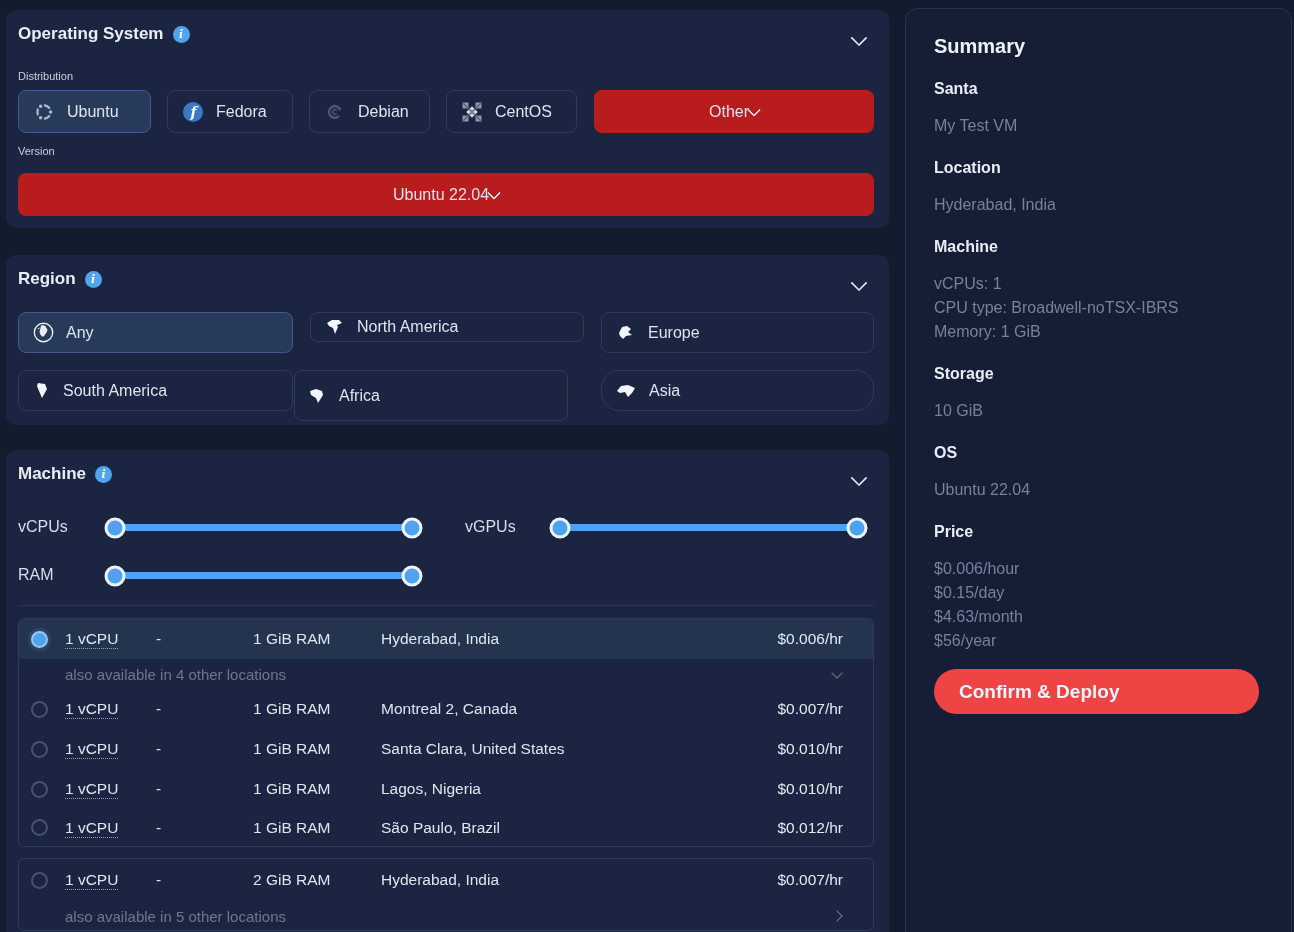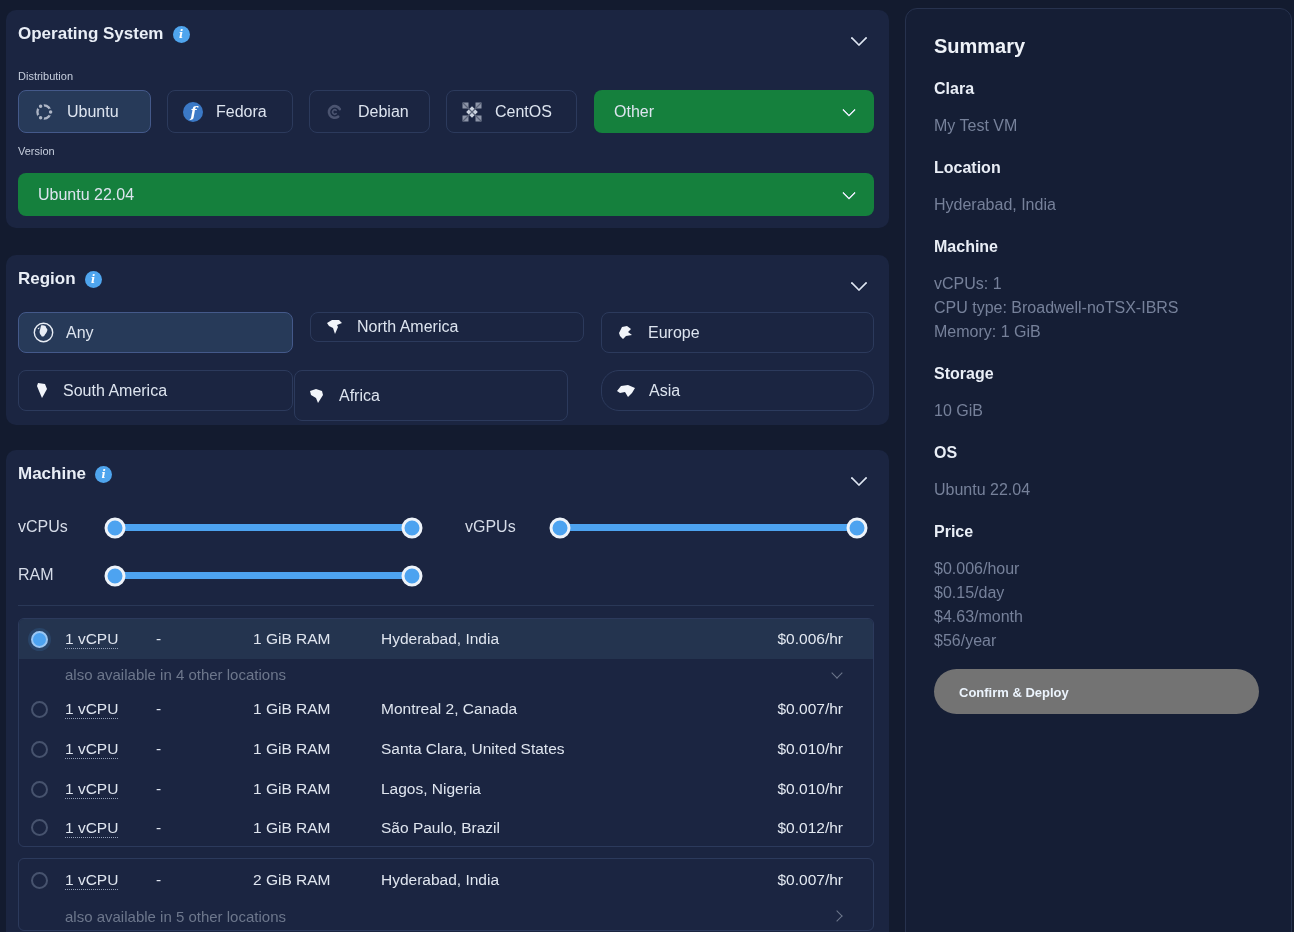--- a/index.html
+++ b/index.html
@@ -21,22 +21,22 @@
     font-size:11px;font-weight:700;font-family:"DejaVu Serif",serif;font-style:italic;}
   .chev{width:10px;height:10px;border-right:2.5px solid #dfe6f2;border-bottom:2.5px solid #dfe6f2;
     transform:rotate(45deg);border-radius:1px;}
   .hdr-chev{position:absolute;right:24px;top:22px;}
   .sub-label{position:absolute;left:12px;font-size:11px;color:#c6cedd;}
 
   
   .pill-btn{position:absolute;height:43px;box-sizing:border-box;border:1px solid #2c3a5c;border-radius:8px;
     display:flex;align-items:center;gap:12px;padding:0 14px;font-size:16px;color:#dde4ef;cursor:pointer;}
   .pill-btn.selected{background:#273a59;border-color:#44598a;}
-  .select-box{position:absolute;height:43px;box-sizing:border-box;background:#15803d;border-radius:8px;
-    display:flex;align-items:center;justify-content:space-between;padding:0 20px;
+  .select-box{position:absolute;height:43px;box-sizing:border-box;background:#b91c1c;border-radius:8px;
+    display:flex;align-items:center;justify-content:center;padding:0 20px;
     font-size:16px;color:#dde4ef;cursor:pointer;}
   .select-box .chev{width:8px;height:8px;border-width:2px;margin-top:-4px;}
 
   
   .slider-label{position:absolute;font-size:16px;color:#d6dce8;}
   .slider-track{position:absolute;height:7px;border-radius:4px;background:#4da3f0;}
   .slider-handle{position:absolute;top:50%;width:21px;height:21px;border-radius:50%;
     background:#4da3f0;border:3px solid #eef3f9;box-sizing:border-box;transform:translate(-50%,-50%);cursor:grab;}
   .slider-handle.max{left:100%;} .slider-handle.min{left:0;}
   .hline{position:absolute;left:12px;width:856px;height:1px;background:#2a3857;}
@@ -59,22 +59,22 @@
   .chev-sm.down{transform:rotate(45deg);margin-top:-3px;}
   .chev-sm.right{transform:rotate(-45deg);}
 
   
   #summary-panel{position:absolute;left:905px;top:8px;width:387px;height:950px;box-sizing:border-box;
     background:#151e35;border:1px solid #27324e;border-radius:12px;padding:24px 28px;}
   .sum-title{font-size:20px;font-weight:700;color:#eef2f8;line-height:26px;margin-bottom:14px;}
   .sum-label{font-size:16px;font-weight:700;color:#e9eef6;line-height:20px;margin-top:20px;}
   .sum-val{font-size:16px;color:#76819a;line-height:24px;margin-top:15px;}
   .sum-val div{line-height:24px;}
-  .deploy-btn{margin-top:16px;width:325px;height:45px;border:none;border-radius:24px;background:#737373;
-    color:#ecf4fd;font-size:13px;font-weight:600;font-family:inherit;text-align:left;padding:1px 0 0 25px;
+  .deploy-btn{margin-top:16px;width:325px;height:45px;border:none;border-radius:24px;background:#ef4444;
+    color:#ecf4fd;font-size:19px;font-weight:600;font-family:inherit;text-align:left;padding:1px 0 0 25px;
     display:flex;align-items:center;cursor:pointer;}
   .icon{display:inline-flex;flex:0 0 auto;}
 </style>
 </head>
 <body>
 
 <div class="panel" id="os-panel">
   <div class="section-title">
     <span>Operating System</span>
     <span class="info">i</span>
@@ -295,21 +295,21 @@
     <div class="also-row">
       <span>also available in 5 other locations</span>
       <span class="chev-sm right"></span>
     </div>
   </div>
 </div>
 
 <div id="summary-panel">
   <div class="sum-title">Summary</div>
 
-  <div class="sum-label">Clara</div>
+  <div class="sum-label">Santa</div>
   <div class="sum-val">My Test VM</div>
 
   <div class="sum-label">Location</div>
   <div class="sum-val">Hyderabad, India</div>
 
   <div class="sum-label">Machine</div>
   <div class="sum-val">
     <div>vCPUs: 1</div>
     <div>CPU type: Broadwell-noTSX-IBRS</div>
     <div>Memory: 1 GiB</div>

